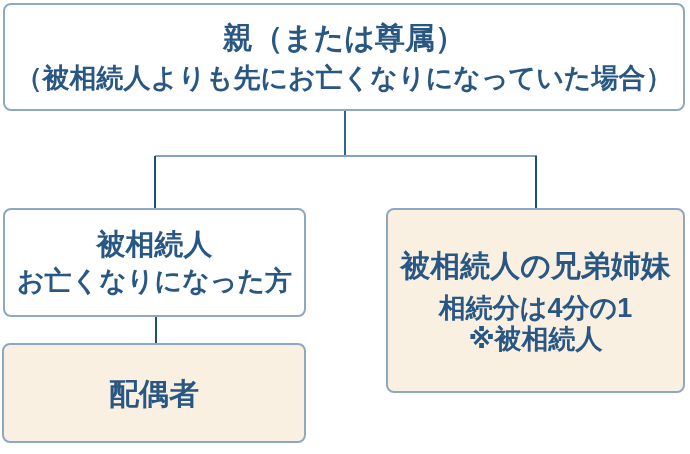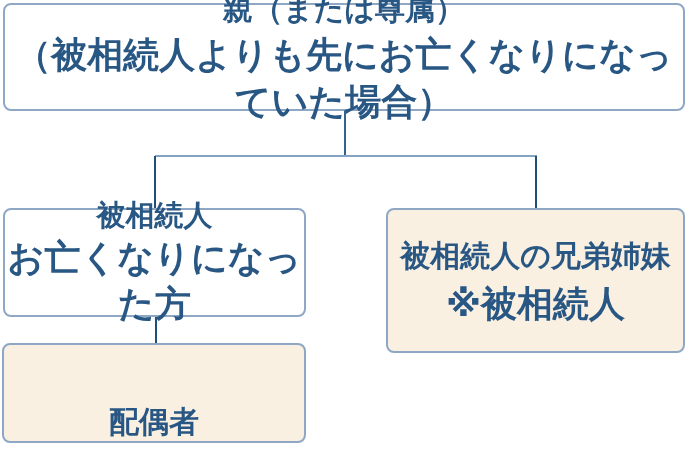--- a/index.html
+++ b/index.html
@@ -27,25 +27,25 @@
     text-align: center;
     color: #295784;
     font-weight: bold;
     line-height: 1.3;
   }
   .box.white { background: #ffffff; }
   .box.cream { background: #faf0e2; }
 
   #box-parent   { left: 3px;   top: 3px;   width: 682px; height: 108px; }
   #box-decedent { left: 3px;   top: 208px; width: 303px; height: 109px; justify-content: center; }
-  #box-siblings { left: 386px; top: 208px; width: 299px; height: 145px; }
-  #box-spouse   { left: 2px;   top: 343px; width: 304px; height: 100px; justify-content: flex-end; }
+  #box-siblings { left: 386px; top: 208px; width: 299px; height: 185px; }
+  #box-spouse   { left: 2px;   top: 343px; width: 304px; height: 100px; }
 
   .t-big   { font-size: 30px; }
-  .t-med   { font-size: 36px; }
+  .t-med   { font-size: 27px; }
   .t-title { font-size: 29px; }
 
   #box-parent .t-big { margin-bottom: 4px; }
   #box-siblings .t-big { margin-bottom: 8px; }
   #box-siblings .t-med { line-height: 1.15; }
 
   .vline, .hline { position: absolute; }
   .vline { width: 2px; background: #1f4e79; }
   .hline { height: 2px; background: #84a3c2; }
 
@@ -71,20 +71,21 @@
   <div class="vline" id="conn-right-drop"></div>
   <div class="vline" id="conn-spouse-drop"></div>
 
   <div class="box white" id="box-decedent">
     <div class="t-title">被相続人</div>
     <div class="t-med">お亡くなりになった方</div>
   </div>
 
   <div class="box cream" id="box-siblings">
     <div class="t-big">被相続人の兄弟姉妹</div>
+    <div class="t-med">相続分は4分の1</div>
     <div class="t-med">※被相続人</div>
   </div>
 
   <div class="box cream" id="box-spouse">
     <div class="t-big">配偶者</div>
   </div>
 
 </div>
 
 </body></html>

